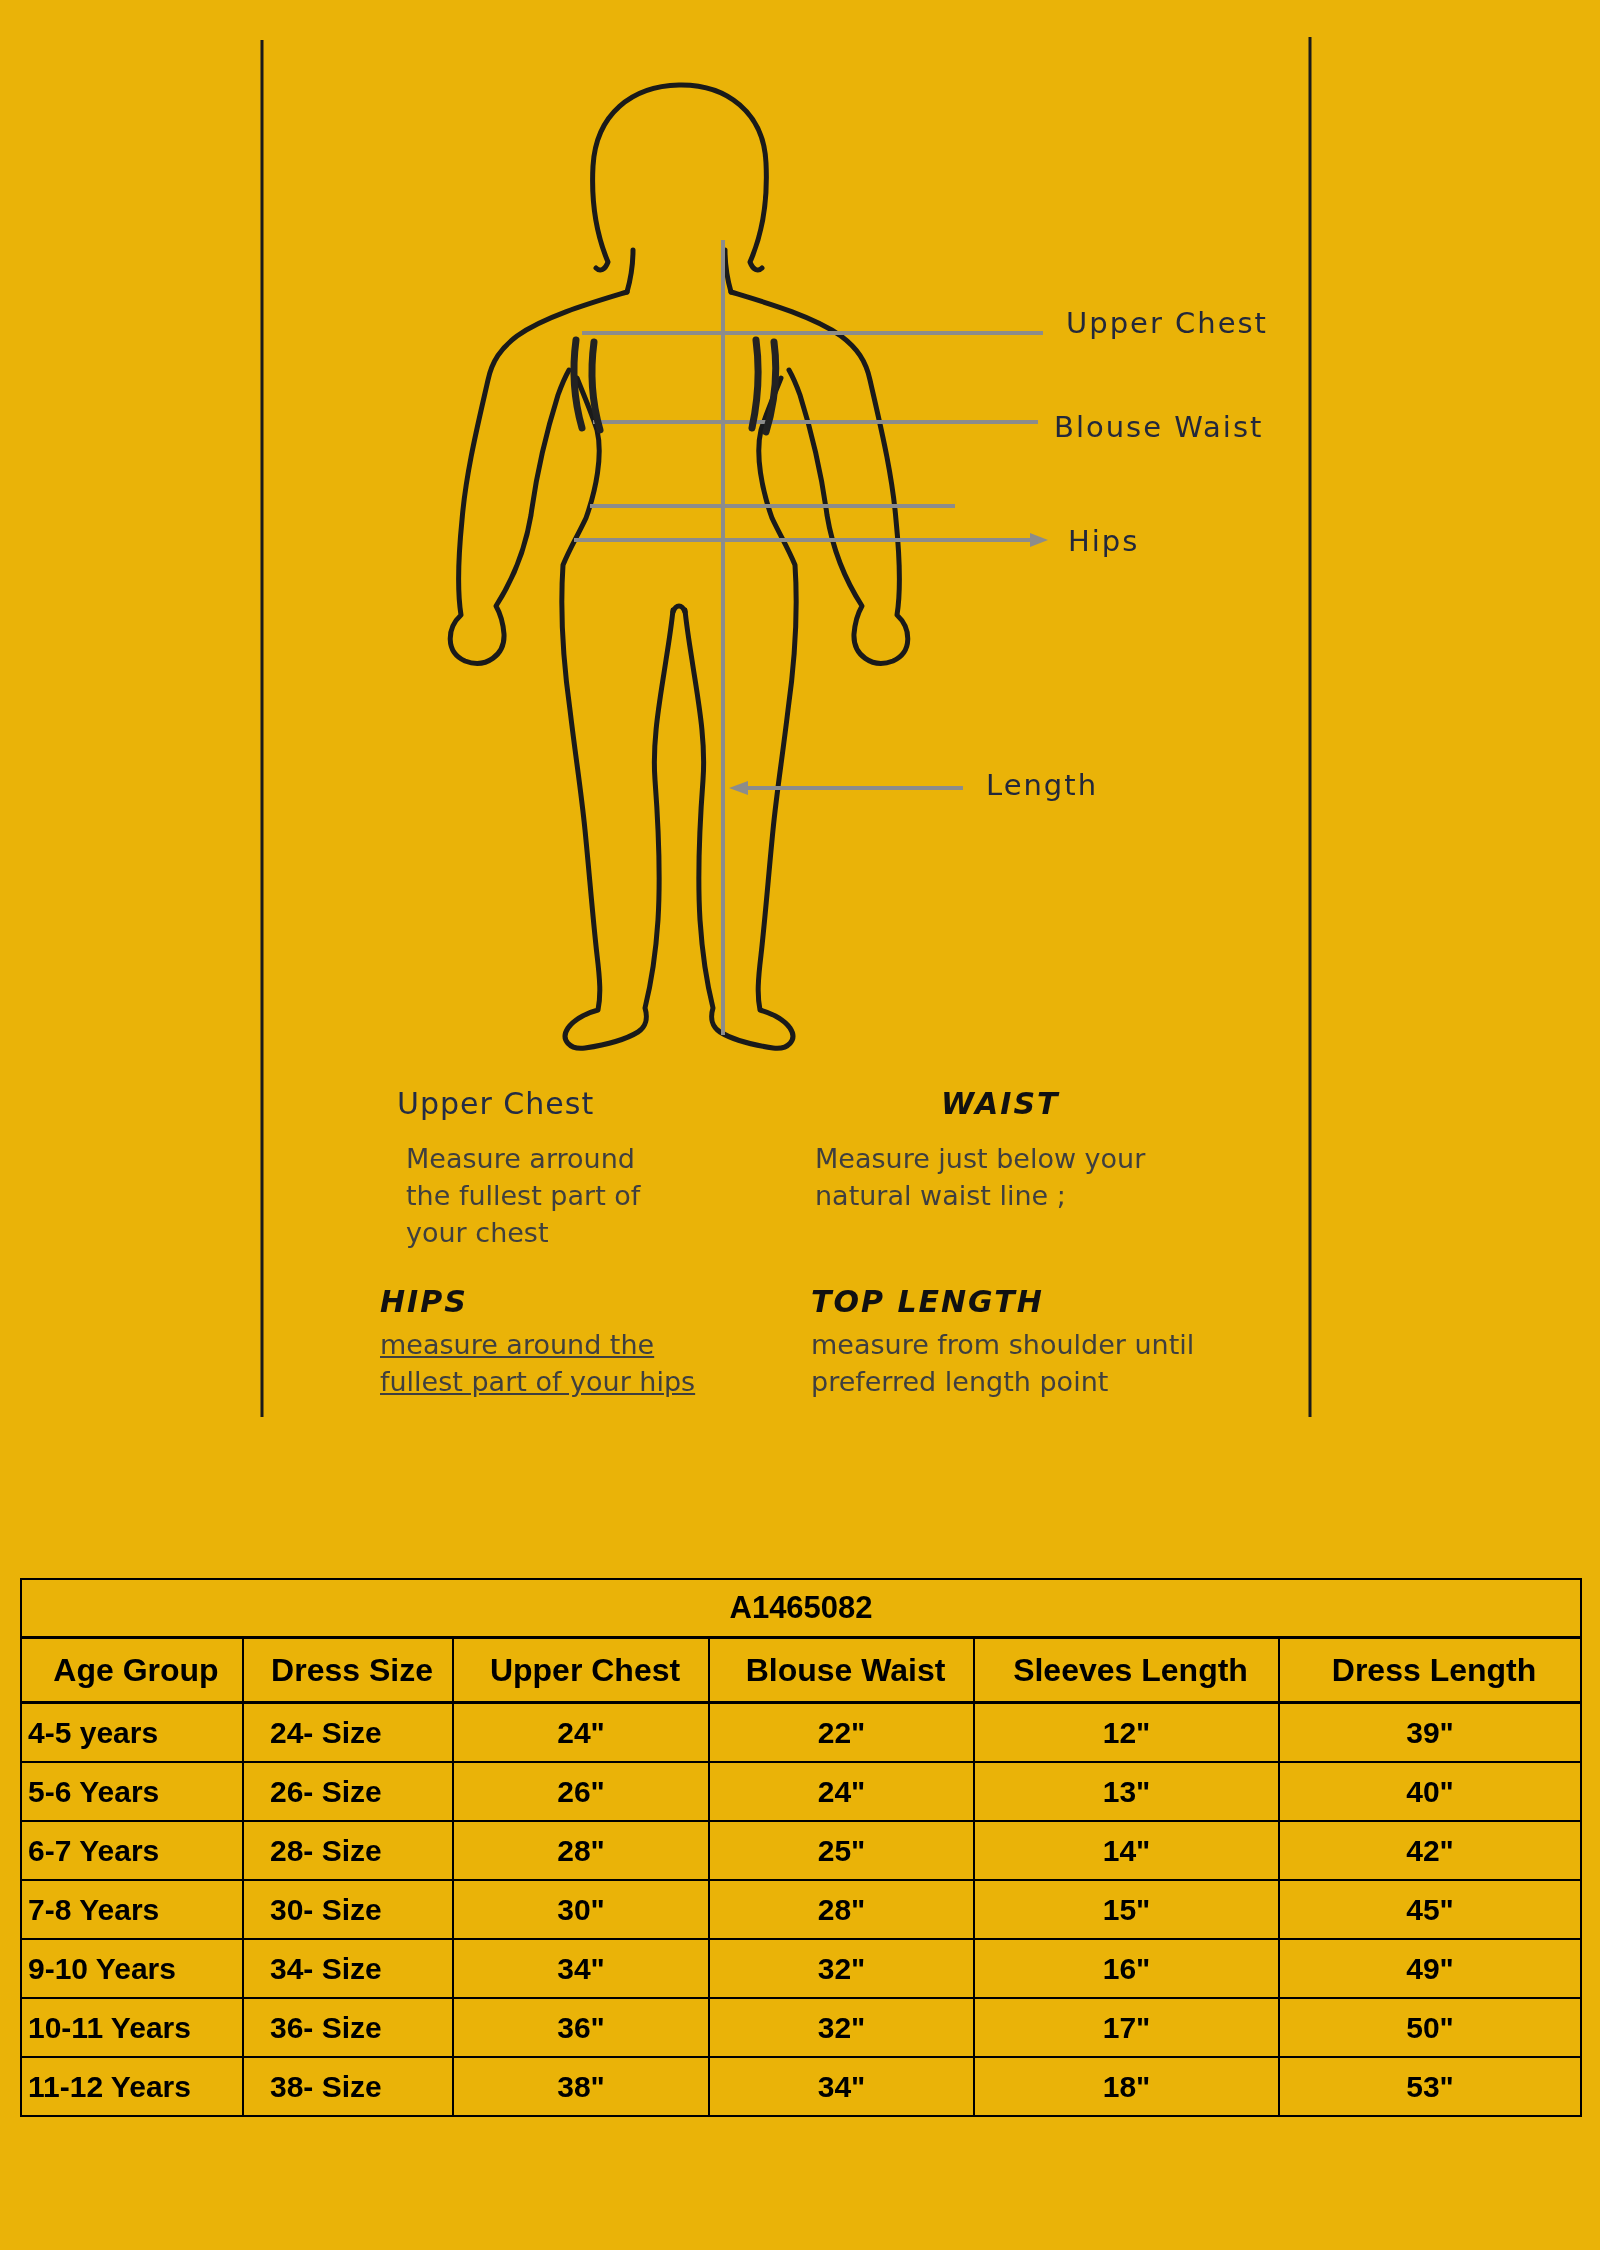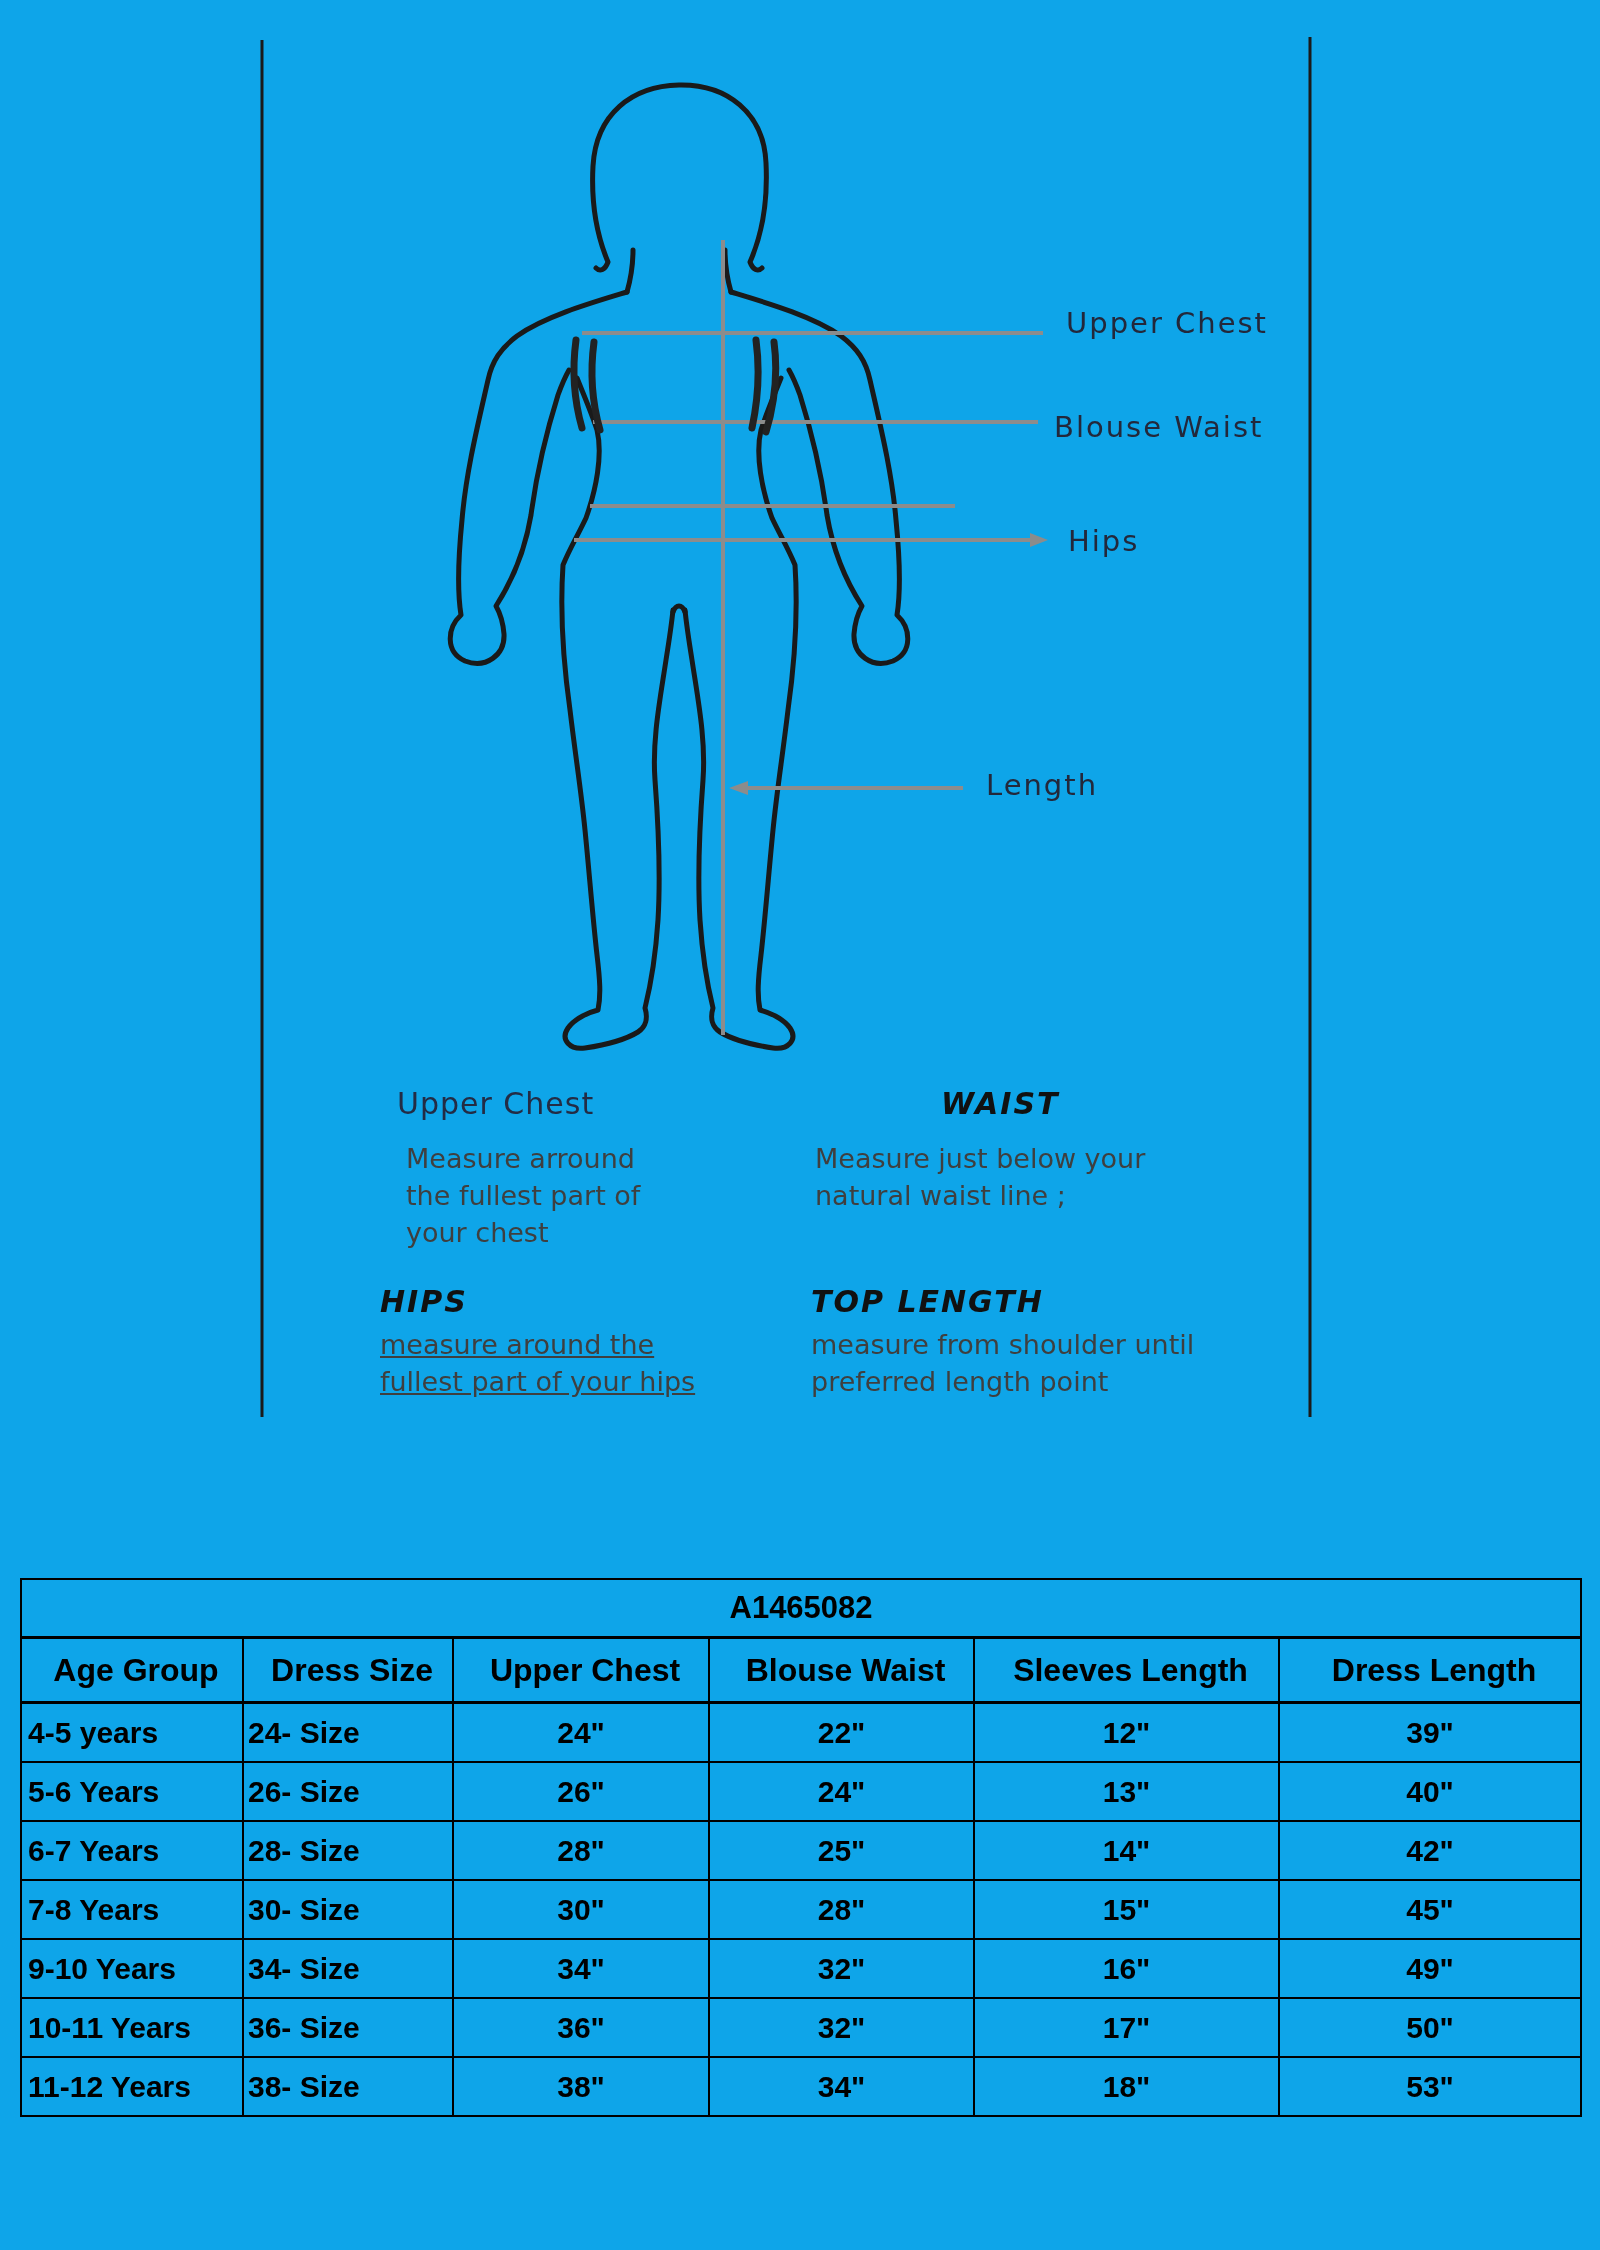--- a/index.html
+++ b/index.html
@@ -1,17 +1,17 @@
 <!DOCTYPE html>
 <html><head>
 <meta charset="utf-8">
 <style>
   html,body { margin:0; padding:0; background:#ffffff; }
   .page {
-    position:relative; width:1600px; height:2250px; background:#0ea5e9;
+    position:relative; width:1600px; height:2250px; background:#eab308;
     font-family:"Liberation Sans", sans-serif; overflow:hidden;
   }
   
   .figure-svg { position:absolute; left:200px; top:30px; width:1200px; height:1400px; }
   .fig-label {
     position:absolute; font-family:"DejaVu Sans", sans-serif;
     font-size:29px; letter-spacing:2px; color:#23283b; white-space:nowrap;
   }
   .inst-h {
     position:absolute; font-family:"DejaVu Sans", sans-serif;
@@ -36,21 +36,21 @@
   }
   .head-row th {
     height:60px; font-size:32px; font-weight:bold; text-align:center;
     border-bottom:3px solid #000;
     padding-left:9px;
   }
   .size-table tbody td {
     height:55px; font-size:30px; font-weight:bold; text-align:center;
   }
   .size-table tbody td.al { text-align:left; padding-left:6px; }
-  .size-table tbody td.al2 { text-align:left; padding-left:4px;border-radius:23px; }
+  .size-table tbody td.al2 { text-align:left; padding-left:26px;border-radius:23px; }
 </style>
 </head>
 <body>
 
 <div class="page">
 
   <div>
     <svg class="figure-svg" viewBox="200 30 1200 1400" xmlns="http://www.w3.org/2000/svg">
 
       <line x1="262" y1="40" x2="262" y2="1417" stroke="#1a1a1a" stroke-width="3"></line>

